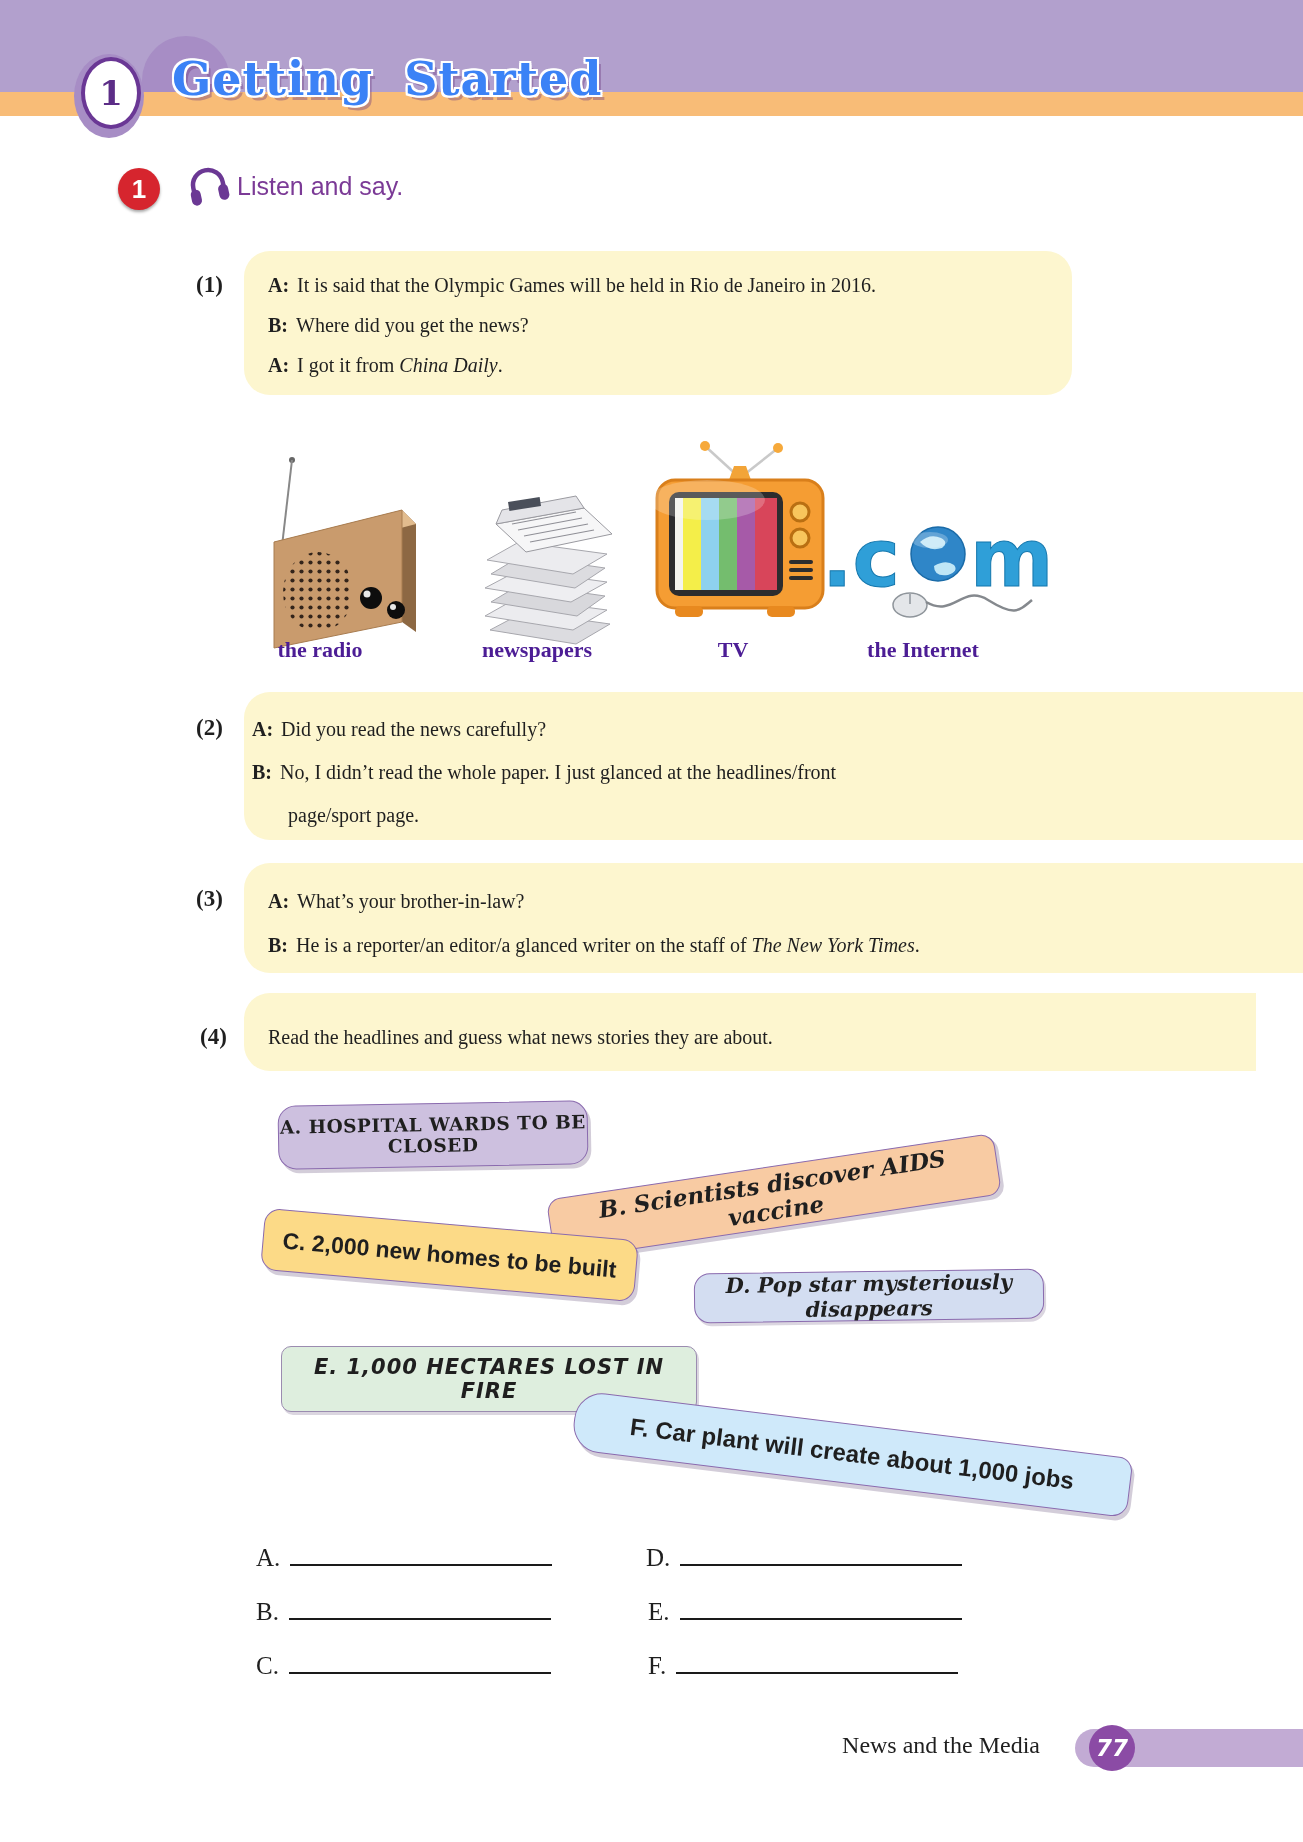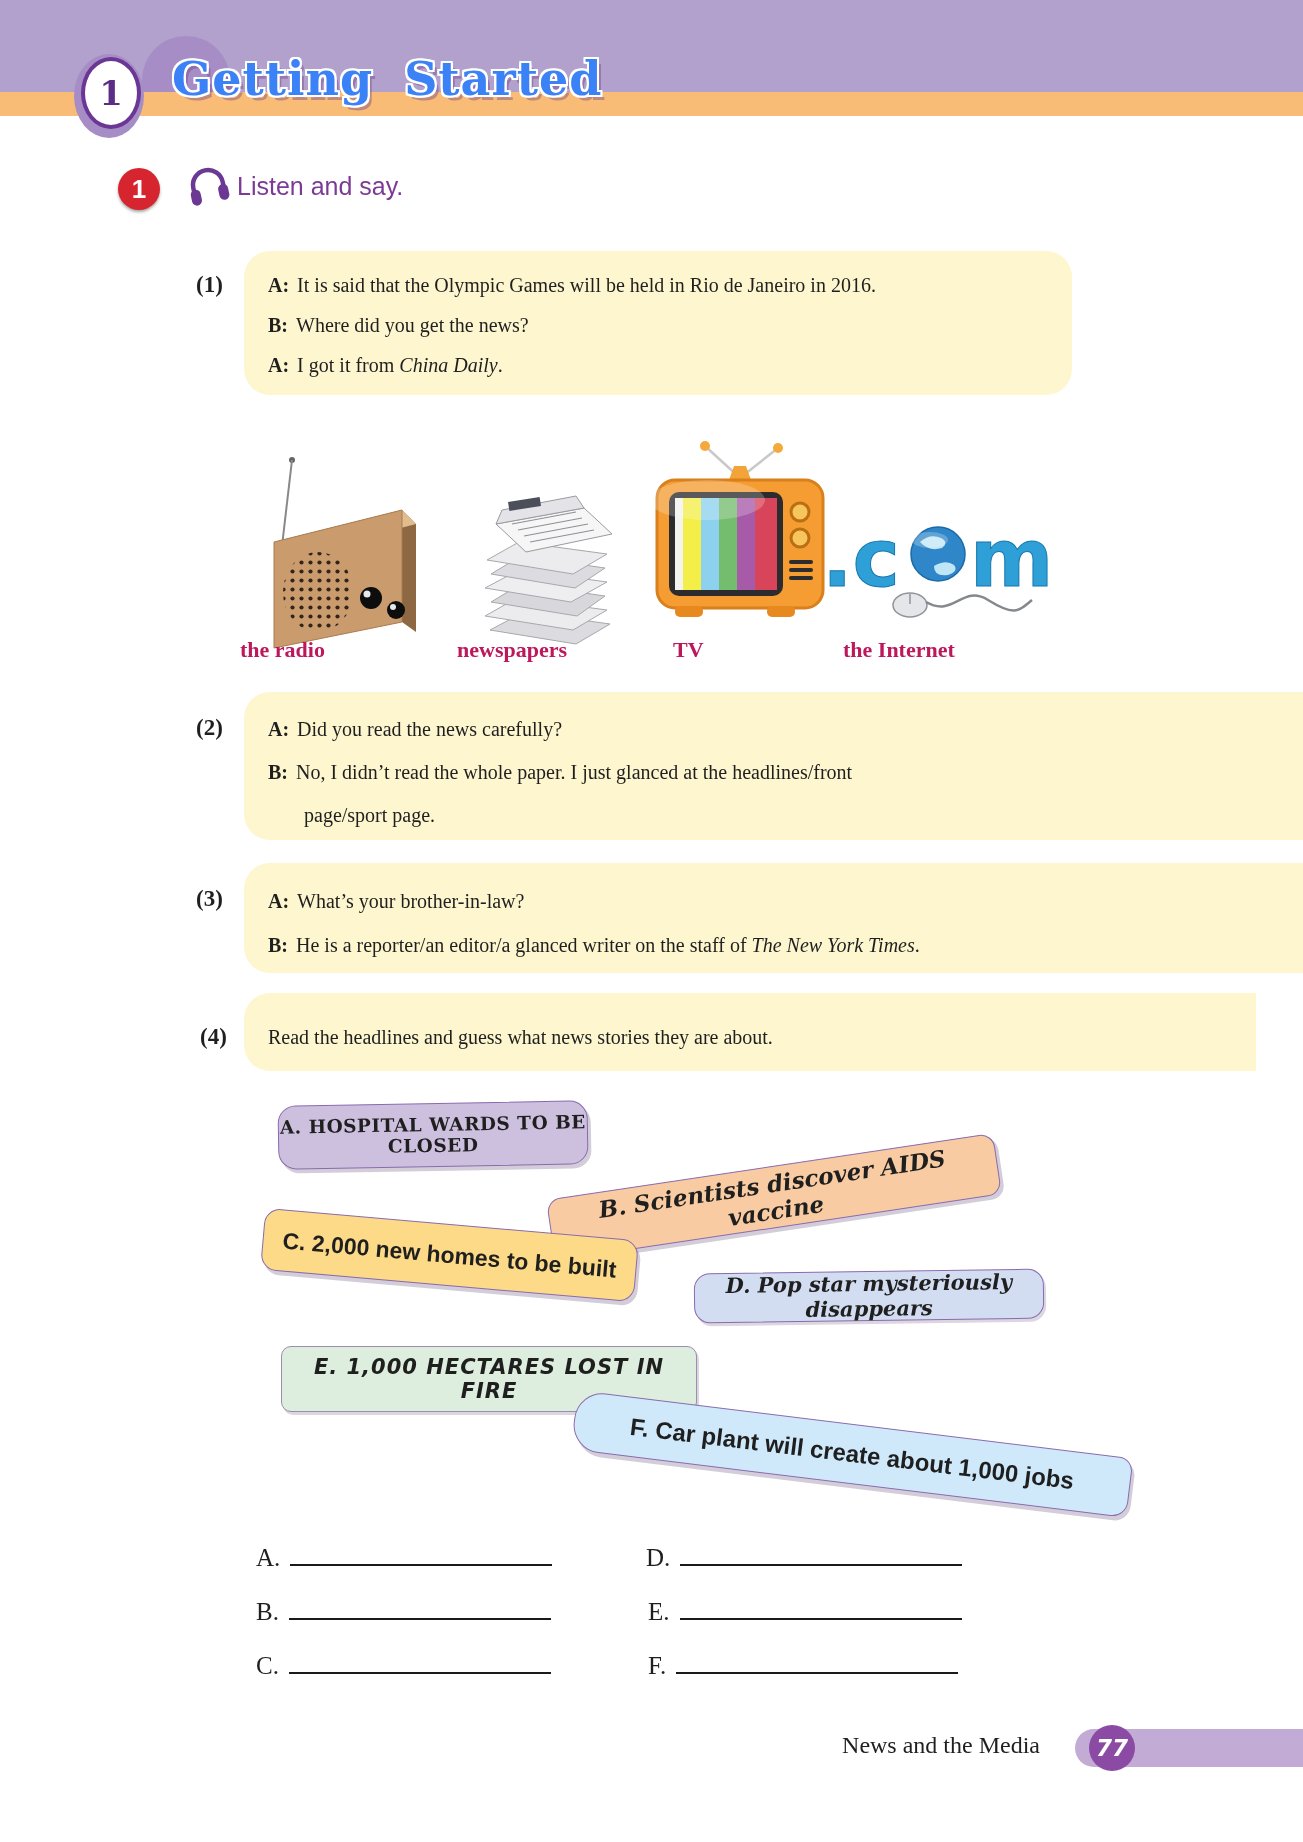--- a/index.html
+++ b/index.html
@@ -26,32 +26,32 @@
              color:#fff;display:flex;align-items:center;justify-content:center;
              font-family:"Liberation Sans",sans-serif;font-weight:bold;font-size:26px;
              box-shadow:0 2px 3px rgba(0,0,0,.35);}
   .act-icon{left:186px;top:162px;width:44px;height:46px;}
   .act-text{left:237px;top:172px;font-family:"Liberation Sans",sans-serif;font-size:25px;color:#7b3a96;}
 
   
   .ybox{background:#fdf6cf;}
   .ybox p{margin:0;font-size:20px;line-height:40px;}
   .box1{left:244px;top:251px;width:828px;height:144px;border-radius:26px;padding:14px 26px 0 24px;box-sizing:border-box;}
-  .box2{left:244px;top:692px;width:1059px;height:148px;border-radius:26px 0 0 26px;padding:16px 90px 0 24px;box-sizing:border-box;}
+  .box2{left:244px;top:692px;width:1059px;height:148px;border-radius:26px 0 0 26px;padding:16px 90px 0 8px;box-sizing:border-box;}
   .box2 p{line-height:43px;}
   .box3{left:244px;top:863px;width:1059px;height:110px;border-radius:26px 0 0 26px;padding:16px 40px 0 24px;box-sizing:border-box;}
   .box3 p{line-height:44px;}
   .box4{left:244px;top:993px;width:1012px;height:78px;border-radius:26px 0 0 26px;padding:24px 40px 0 24px;box-sizing:border-box;}
   .dnum{font-size:23px;font-weight:bold;line-height:40px;}
   .spk{font-weight:bold;margin-right:8px;}
   .cont{margin-left:36px !important;}
   .ital{font-style:italic;}
 
   
-  .media-label{font-weight:bold;font-size:22px;color:#be185d;text-align:left;}
+  .media-label{font-weight:bold;font-size:22px;color:#4c1d95;text-align:center;}
 
   
   .banner{border:1.6px solid #8a6aae;display:flex;align-items:center;justify-content:center;
           box-sizing:border-box;box-shadow:3px 4px 0 rgba(110,90,130,0.30);text-align:center;}
   .ban-a{left:278px;top:1103px;width:310px;height:64px;background:#cdc0df;border-radius:18px;
          transform:rotate(-1deg);font-family:"DejaVu Serif",serif;font-weight:bold;font-size:18.5px;
          letter-spacing:.5px;}
   .ban-b{left:548px;top:1166px;width:452px;height:62px;background:#f8cba3;border-radius:14px;
          transform:rotate(-8.5deg);font-family:"DejaVu Serif",serif;font-weight:bold;font-style:italic;font-size:23px;}
   .ban-c{left:262px;top:1224px;width:375px;height:62px;background:#fcda87;border-radius:16px;

